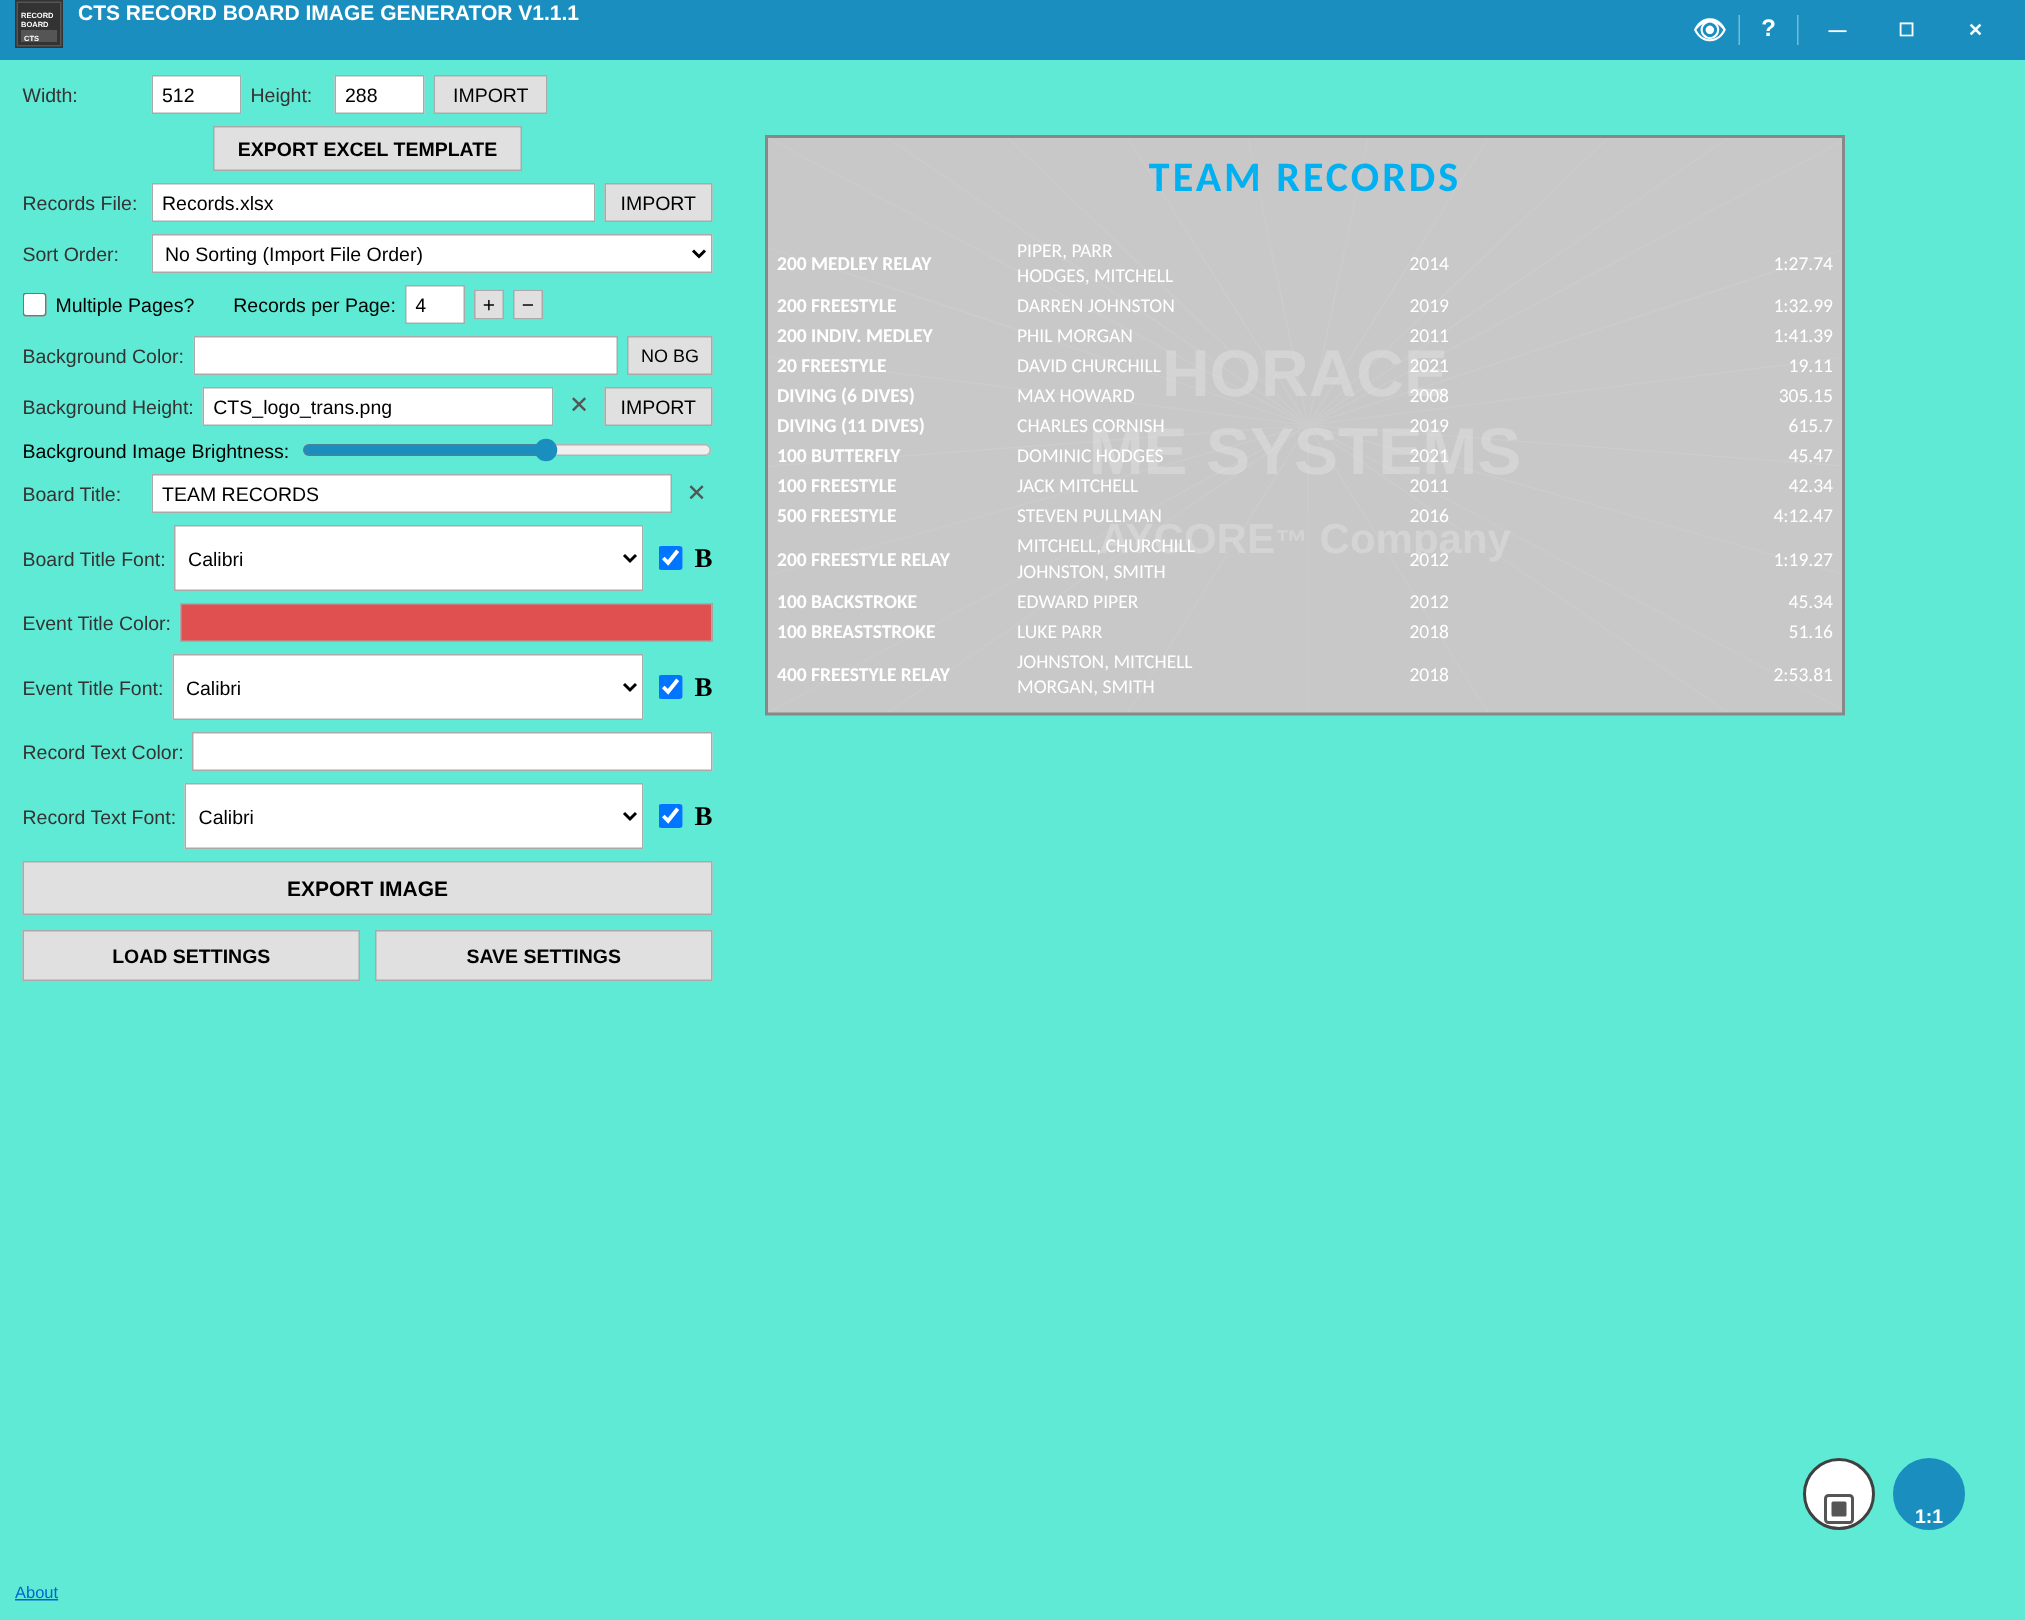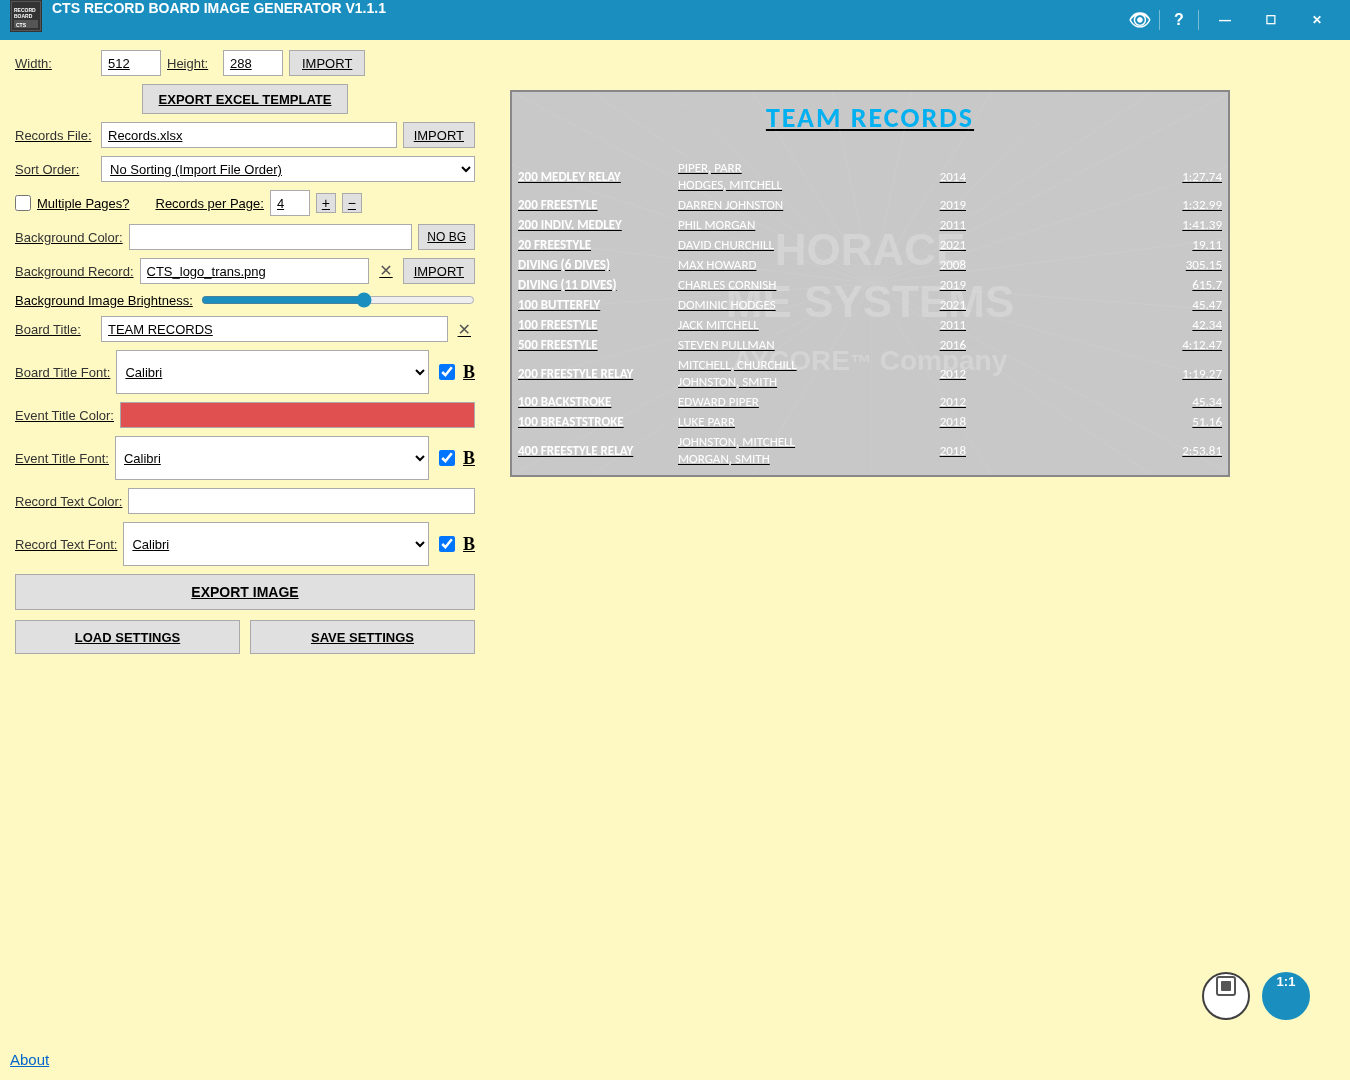--- a/index.html
+++ b/index.html
@@ -48,23 +48,22 @@
       cursor: pointer;
       border-radius: 2px;
     }
     .titlebar-sep { width: 1px; height: 20px; background: rgba(255,255,255,0.4); margin: 0 3px; }
     .winbtn { width: 46px; height: 40px; display: flex; align-items: center; justify-content: center; font-size: 12px; cursor: pointer; }
 
     
     .main {
       display: flex;
       height: calc(1080px - 40px);
-      background: #fef9c3;
+      background: #5eead4;
       position: relative;
-      text-decoration: underline;
     }
 
     
     .left-panel {
       width: 490px;
       padding: 10px 15px;
       overflow-y: auto;
       flex-shrink: 0;
     }
 
@@ -259,21 +258,21 @@
       display: flex;
       align-items: center;
       justify-content: center;
     }
 
     
     .about-link {
       color: #0066cc;
       text-decoration: underline;
       cursor: pointer;
-      font-size: 15px;
+      font-size: 11px;
       position: absolute;
       bottom: 12px;
       left: 10px;
       margin-top: 44px;
     }
 
     
     .right-panel {
       flex: 1;
       padding: 50px 20px 20px 20px;
@@ -340,21 +339,21 @@
       padding-right: 10px;
     }
     .record-row-spacer { height: 3px; }
     .zoom-btn {
       width: 48px;
       height: 48px;
       border-radius: 50%;
       border: 2px solid #404040;
       background: white;
       display: flex;
-      align-items: flex-start;
+      align-items: flex-end;
       justify-content: center;
       cursor: pointer;
       font-size: 18px;
       color: #555;
     }
     .zoom-btn-active {
       background: #1a8fbf;
       border-color: #1a8fbf;
       color: white;
     }
@@ -450,21 +449,21 @@
       </div>
     </div>
 
     <div class="form-row">
       <span class="form-label">Background Color:</span>
       <div class="color-swatch color-swatch-white" style="border:1px solid #aaa;"></div>
       <button class="no-bg-btn">NO BG</button>
     </div>
 
     <div class="form-row">
-      <span class="form-label">Background Record:</span>
+      <span class="form-label">Background Height:</span>
       <input class="form-input" style="flex: 1 1 0%;" type="text" value="CTS_logo_trans.png">
       <button class="x-btn">✕</button>
       <button class="btn btn-import">IMPORT</button>
     </div>
 
     <div class="brightness-row">
       <span class="brightness-label">Background Image Brightness:</span>
       <input type="range" min="0" max="100" value="60" style="flex: 1 1 0%;">
     </div>
 

